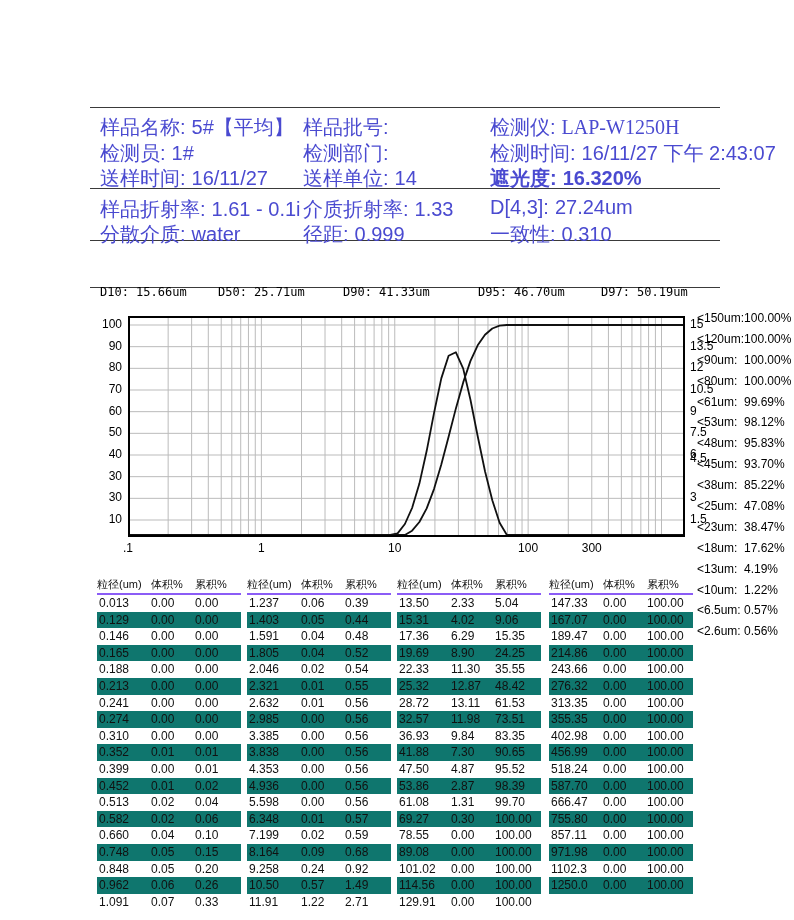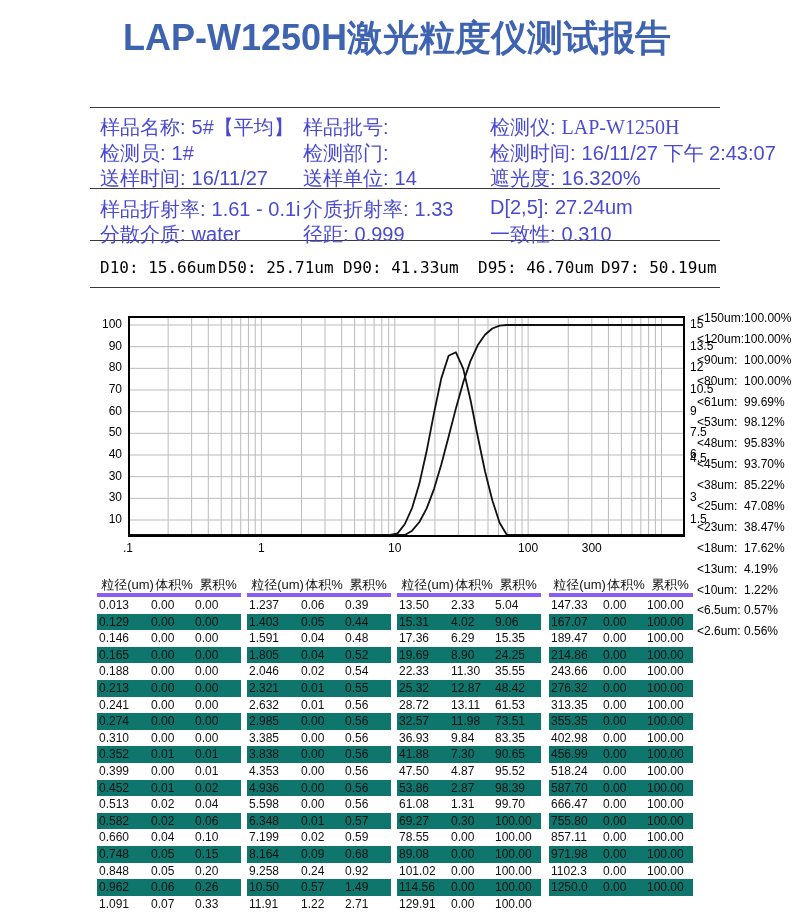--- a/index.html
+++ b/index.html
@@ -4,65 +4,64 @@
 <style>
   html,body{margin:0;padding:0;background:#ffffff;}
   .page{position:relative;width:794px;height:920px;background:#fff;overflow:hidden;
         font-family:"Liberation Sans",sans-serif;color:#000;}
   .title{position:absolute;top:14px;left:0;width:100%;text-align:center;
          font-size:36px;font-weight:bold;color:#3e63b0;letter-spacing:0px;}
   .rule{position:absolute;left:90px;width:630px;border-top:1.5px solid #3a3a3a;height:0;}
   .info-cell{position:absolute;font-size:20px;color:#4a4ad0;white-space:nowrap;}
   .info-cell .val{margin-left:6px;}
   .serif{font-family:"Liberation Serif",serif;}
-  .d-item{position:absolute;font-family:"DejaVu Sans Mono",monospace;font-size:16px;color:#000;white-space:nowrap;}
+  .d-item{position:absolute;font-family:"DejaVu Sans Mono",monospace;font-size:12px;color:#000;white-space:nowrap;margin-top:27px;}
   .chart-svg{position:absolute;left:128px;top:316px;}
   .tick{position:absolute;font-size:12px;color:#000;white-space:nowrap;}
   .tick.left{width:30px;text-align:right;}
   .tick.bottom{width:40px;text-align:center;}
   .pct-list{position:absolute;left:697px;top:308px;font-size:12px;color:#000;}
   .pct-item{height:20.9px;line-height:20.9px;white-space:nowrap;display:flex;}
   .pct-item .lbl{min-width:47px;}
   .dtable{position:absolute;top:576px;width:144px;font-size:12px;color:#111;}
-  .dtable .hdr{display:flex;height:17px;line-height:17px;border-bottom:4px solid #8b5cf6;
-               font-size:13px;white-space:nowrap;justify-content:center;}
+  .dtable .hdr{display:flex;height:17px;line-height:17px;border-bottom:2px solid #8b5cf6;
+               font-size:11px;white-space:nowrap;}
   .dtable .hdr .h1{width:54px;}
   .dtable .hdr .h2{width:44px;}
   .dtable .row{display:flex;height:16.6px;line-height:16.6px;white-space:nowrap;}
   .dtable .row.alt{background:#0f766e;}
   .dtable .c1{width:52px;padding-left:2px;}
   .dtable .c2{width:44px;}
   .dtable .c3{flex:1;}
 </style>
 </head>
 <body>
 
 <div class="page">
-  <div class="title">LAP-W1250H激光粒度仪测试报告</div>
 
   <div class="rule" style="top:107px"></div>
   <div class="rule" style="top:188px"></div>
   <div class="rule" style="top:240px"></div>
   <div class="rule" style="top:287px"></div>
 
   <div id="info1">
       <div class="info-cell" style="left: 100px; top: 114px;"><span class="lbl">样品名称:</span><span class="val">5#【平均】</span></div>
       <div class="info-cell" style="left: 303px; top: 114px;"><span class="lbl">样品批号:</span><span class="val"></span></div>
       <div class="info-cell" style="left: 490px; top: 114px;"><span class="lbl">检测仪:</span><span class="val serif">LAP-W1250H</span></div>
       <div class="info-cell" style="left: 100px; top: 140px;"><span class="lbl">检测员:</span><span class="val">1#</span></div>
       <div class="info-cell" style="left: 303px; top: 140px;"><span class="lbl">检测部门:</span><span class="val"></span></div>
       <div class="info-cell" style="left: 490px; top: 140px;"><span class="lbl">检测时间:</span><span class="val">16/11/27 下午 2:43:07</span></div>
       <div class="info-cell" style="left: 100px; top: 165px;"><span class="lbl">送样时间:</span><span class="val">16/11/27</span></div>
       <div class="info-cell" style="left: 303px; top: 165px;"><span class="lbl">送样单位:</span><span class="val">14</span></div>
-      <div class="info-cell" style="left: 490px; top: 165px;"><span class="lbl">遮光度:</span><span class="val">16.320%</span></div>
+      <div class="info-cell" style="left: 490px; top: 165px; font-weight: bold;"><span class="lbl">遮光度:</span><span class="val">16.320%</span></div>
     </div>
   <div id="info2">
       <div class="info-cell" style="left: 100px; top: 196px;"><span class="lbl">样品折射率:</span><span class="val">1.61 - 0.1i</span></div>
       <div class="info-cell" style="left: 303px; top: 196px;"><span class="lbl">介质折射率:</span><span class="val">1.33</span></div>
-      <div class="info-cell" style="left: 490px; top: 196px;"><span class="lbl">D[2,5]:</span><span class="val">27.24um</span></div>
+      <div class="info-cell" style="left: 490px; top: 196px;"><span class="lbl">D[4,3]:</span><span class="val">27.24um</span></div>
       <div class="info-cell" style="left: 100px; top: 221px;"><span class="lbl">分散介质:</span><span class="val">water</span></div>
       <div class="info-cell" style="left: 303px; top: 221px;"><span class="lbl">径距:</span><span class="val">0.999</span></div>
       <div class="info-cell" style="left: 490px; top: 221px;"><span class="lbl">一致性:</span><span class="val">0.310</span></div>
     </div>
   <div id="drow">
       <div class="d-item" style="left: 100px; top: 258px;">D10: 15.66um</div>
       <div class="d-item" style="left: 218px; top: 258px;">D50: 25.71um</div>
       <div class="d-item" style="left: 343px; top: 258px;">D90: 41.33um</div>
       <div class="d-item" style="left: 478px; top: 258px;">D95: 46.70um</div>
       <div class="d-item" style="left: 601px; top: 258px;">D97: 50.19um</div>

